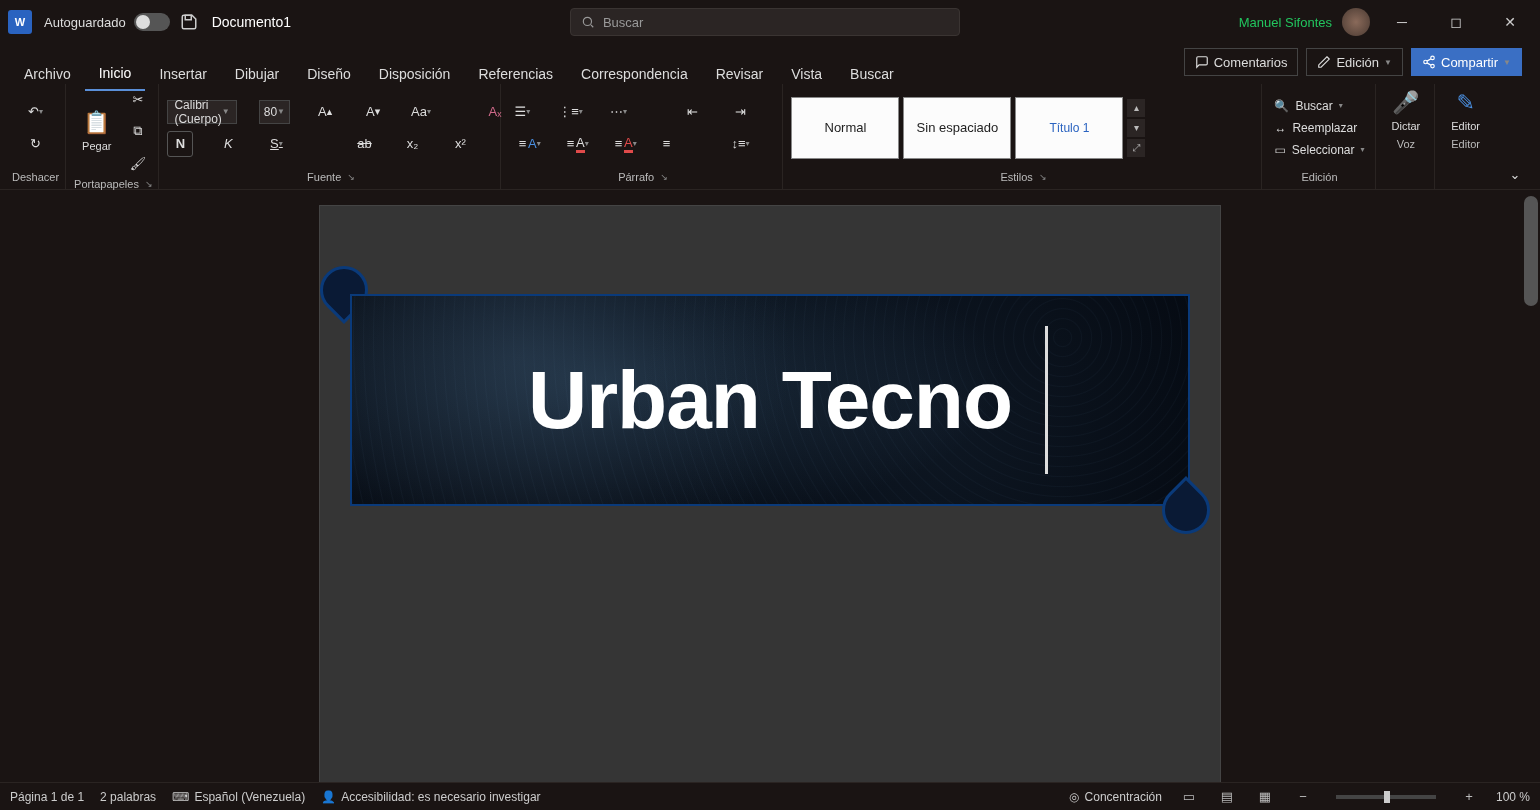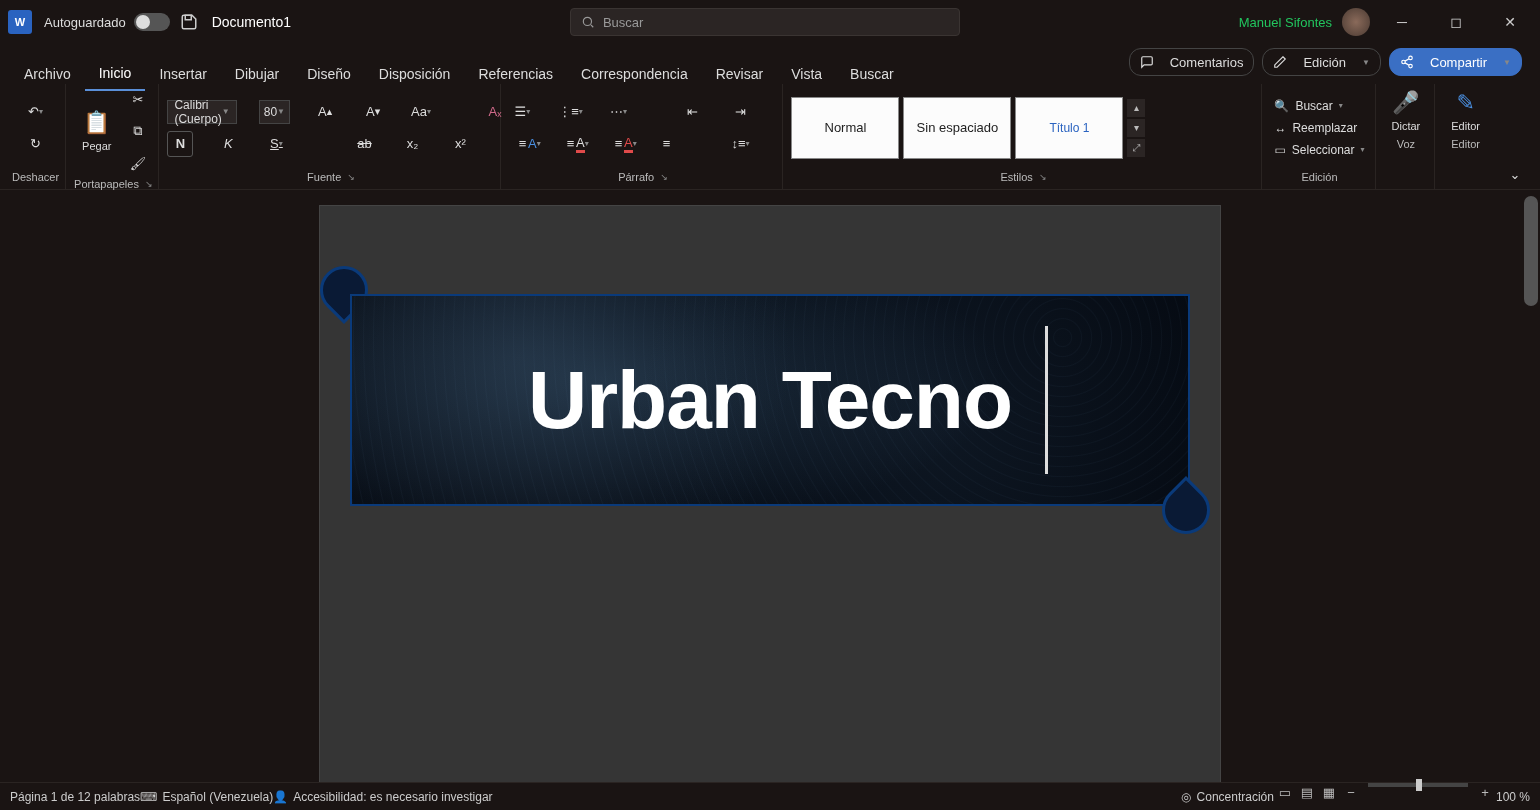--- a/index.html
+++ b/index.html
@@ -20,21 +20,21 @@
 .username { font-size:13px; color:#22c55e; }
 .avatar { width:28px; height:28px; border-radius:50%; background:radial-gradient(circle,#8a6a5a,#4a3a32); }
 .win-btn { width:44px; height:34px; display:flex; align-items:center; justify-content:center; color:#ccc; font-size:14px; cursor:pointer; }
 
 
 .tabbar { height:36px; display:flex; align-items:center; padding:0 10px; gap:0; background:#1a1413; }
 .tab { padding:8px 14px; font-size:14px; color:#ddd; cursor:pointer;margin-top:23px; }
 .tab.active { color:#fff; border-bottom:2px solid #5a8fd8; }
 .tab-spacer { flex:1; }
 .tab-right { display:flex; gap:8px; padding-right:8px; }
-.tab-btn { height:28px; padding:0 10px; border:1px solid #444; border-radius:12px; display:flex; align-items:center; gap:16px; font-size:13px; color:#ddd; cursor:pointer; background:#1a1413; }
+.tab-btn { height:28px; padding:0 10px; border:1px solid #444; border-radius:0; display:flex; align-items:center; gap:5px; font-size:13px; color:#ddd; cursor:pointer; background:#1a1413; }
 .tab-btn.share { background:#3a6fc4; border-color:#3a6fc4; color:#fff; }
 
 
 .ribbon { height:110px; display:flex; background:#1a1413; border-bottom:1px solid #2a2422; padding:4px 6px 0; gap:2px; }
 .group { display:flex; flex-direction:column; border-right:1px solid #2a2422; padding:2px 6px; }
 .group-controls { flex:1; display:flex; align-items:center; gap:4px; }
 .group-rows { flex:1; display:flex; flex-direction:column; justify-content:center; gap:6px; }
 .group-row { display:flex; align-items:center; gap:22px; }
 .group-label { font-size:11px; text-align:center; color:#bbb; padding:2px 0 4px; display:flex; align-items:center; justify-content:center; gap:6px; }
 .gl-launch { font-size:9px; color:#888; }
@@ -70,21 +70,21 @@
   radial-gradient(circle at 70% 60%, rgba(80,120,160,.12) 0%, transparent 50%),
   repeating-radial-gradient(circle at 85% 20%, transparent 0, transparent 8px, rgba(100,140,180,.05) 9px, transparent 10px);
 }
 .banner-text { font-size:82px; font-weight:600; color:#fff; z-index:1; letter-spacing:-1px; }
 .cursor-line { position:absolute; right:140px; top:30px; bottom:30px; width:3px; background:#ddd; z-index:2; }
 
 
 .vscroll { position:absolute; right:2px; top:196px; width:14px; height:110px; background:#555; border-radius:7px; }
 
 
-.statusbar { position:absolute; bottom:0; left:0; right:0; height:28px; background:#1a1413; border-top:1px solid #2a2422; display:flex; padding:0 10px; font-size:12px; color:#ccc; }
+.statusbar { position:absolute; bottom:0; left:0; right:0; height:28px; background:#1a1413; border-top:1px solid #2a2422; display:flex; align-items:center; padding:0 10px; font-size:12px; color:#ccc; gap:16px; }
 .status-item { display:flex; align-items:center; gap:5px; cursor:pointer; }
 .status-spacer { flex:1; }
 .view-btn { width:22px; height:18px; display:flex; align-items:center; justify-content:center; color:#bbb; cursor:pointer; font-size:13px; }
 .zoom-slider { width:100px; height:4px; background:#444; position:relative; margin:0 6px; }
 .zoom-thumb { position:absolute; left:48%; top:-4px; width:6px; height:12px; background:#ccc; }
 
 svg { display:block; }
 .chev { font-size:8px; color:#888; }
 </style>
 </head>

